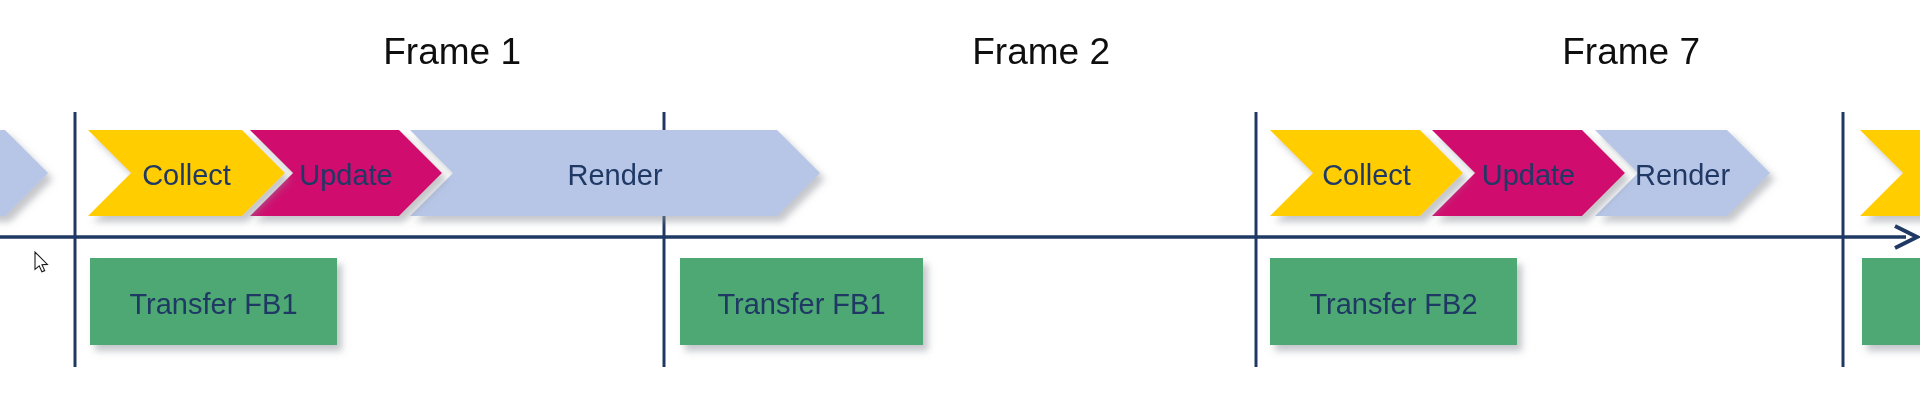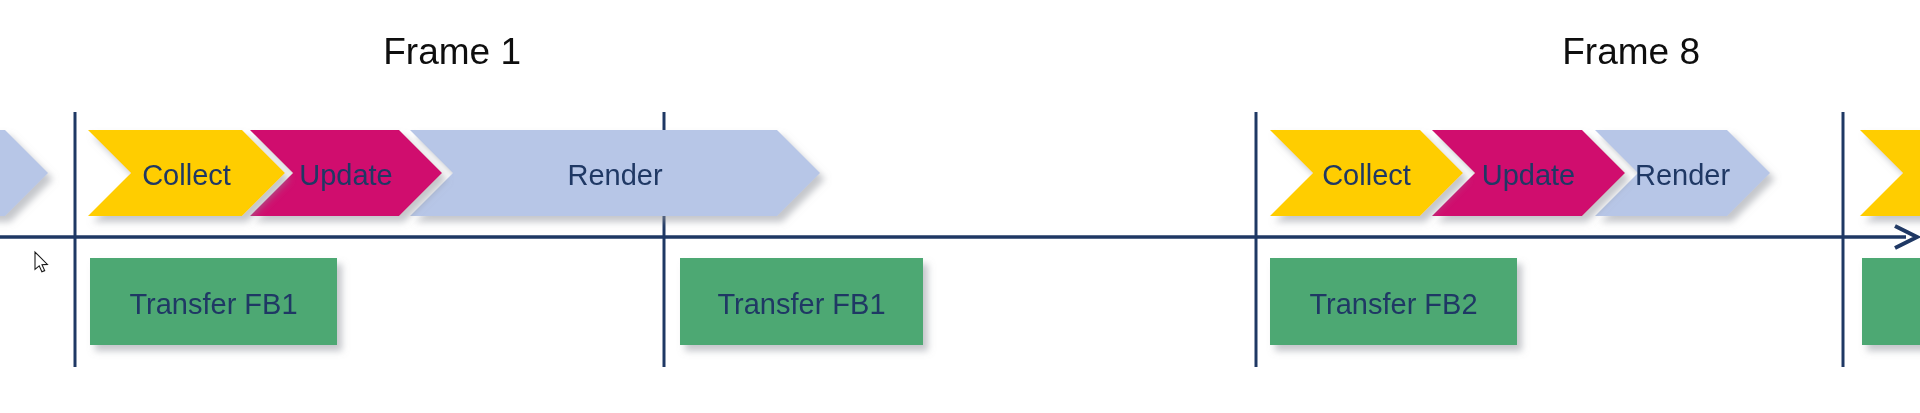--- a/index.html
+++ b/index.html
@@ -8,21 +8,22 @@
   .frame-label{position:absolute;top:30px;width:300px;text-align:right;
                font-size:37px;line-height:44px;color:#0e0e0e;}
   svg text{font-family:"Liberation Sans",sans-serif;}
   #diagram{position:absolute;left:0;top:0;}
 </style>
 </head>
 <body>
 
 <div class="stage">
   <div class="frame-label" style="left:221px">Frame 1</div>
-  <div class="frame-label" style="left:1400px">Frame 8</div>
+  <div class="frame-label" style="left:810px">Frame 2</div>
+  <div class="frame-label" style="left:1400px">Frame 7</div>
   <svg id="diagram" width="1920" height="413" viewBox="0 0 1920 413">
       <defs>
         <filter id="ds" x="-30%" y="-30%" width="170%" height="170%">
           <feDropShadow dx="5" dy="6" stdDeviation="3.5" flood-color="#8a8f98" flood-opacity="0.5"></feDropShadow>
         </filter>
       </defs>
       <g>
         <line x1="75" y1="112" x2="75" y2="367" stroke="#1f3864" stroke-width="3"></line>
         <line x1="664" y1="112" x2="664" y2="367" stroke="#1f3864" stroke-width="3"></line>
         <line x1="1256" y1="112" x2="1256" y2="367" stroke="#1f3864" stroke-width="3"></line>

